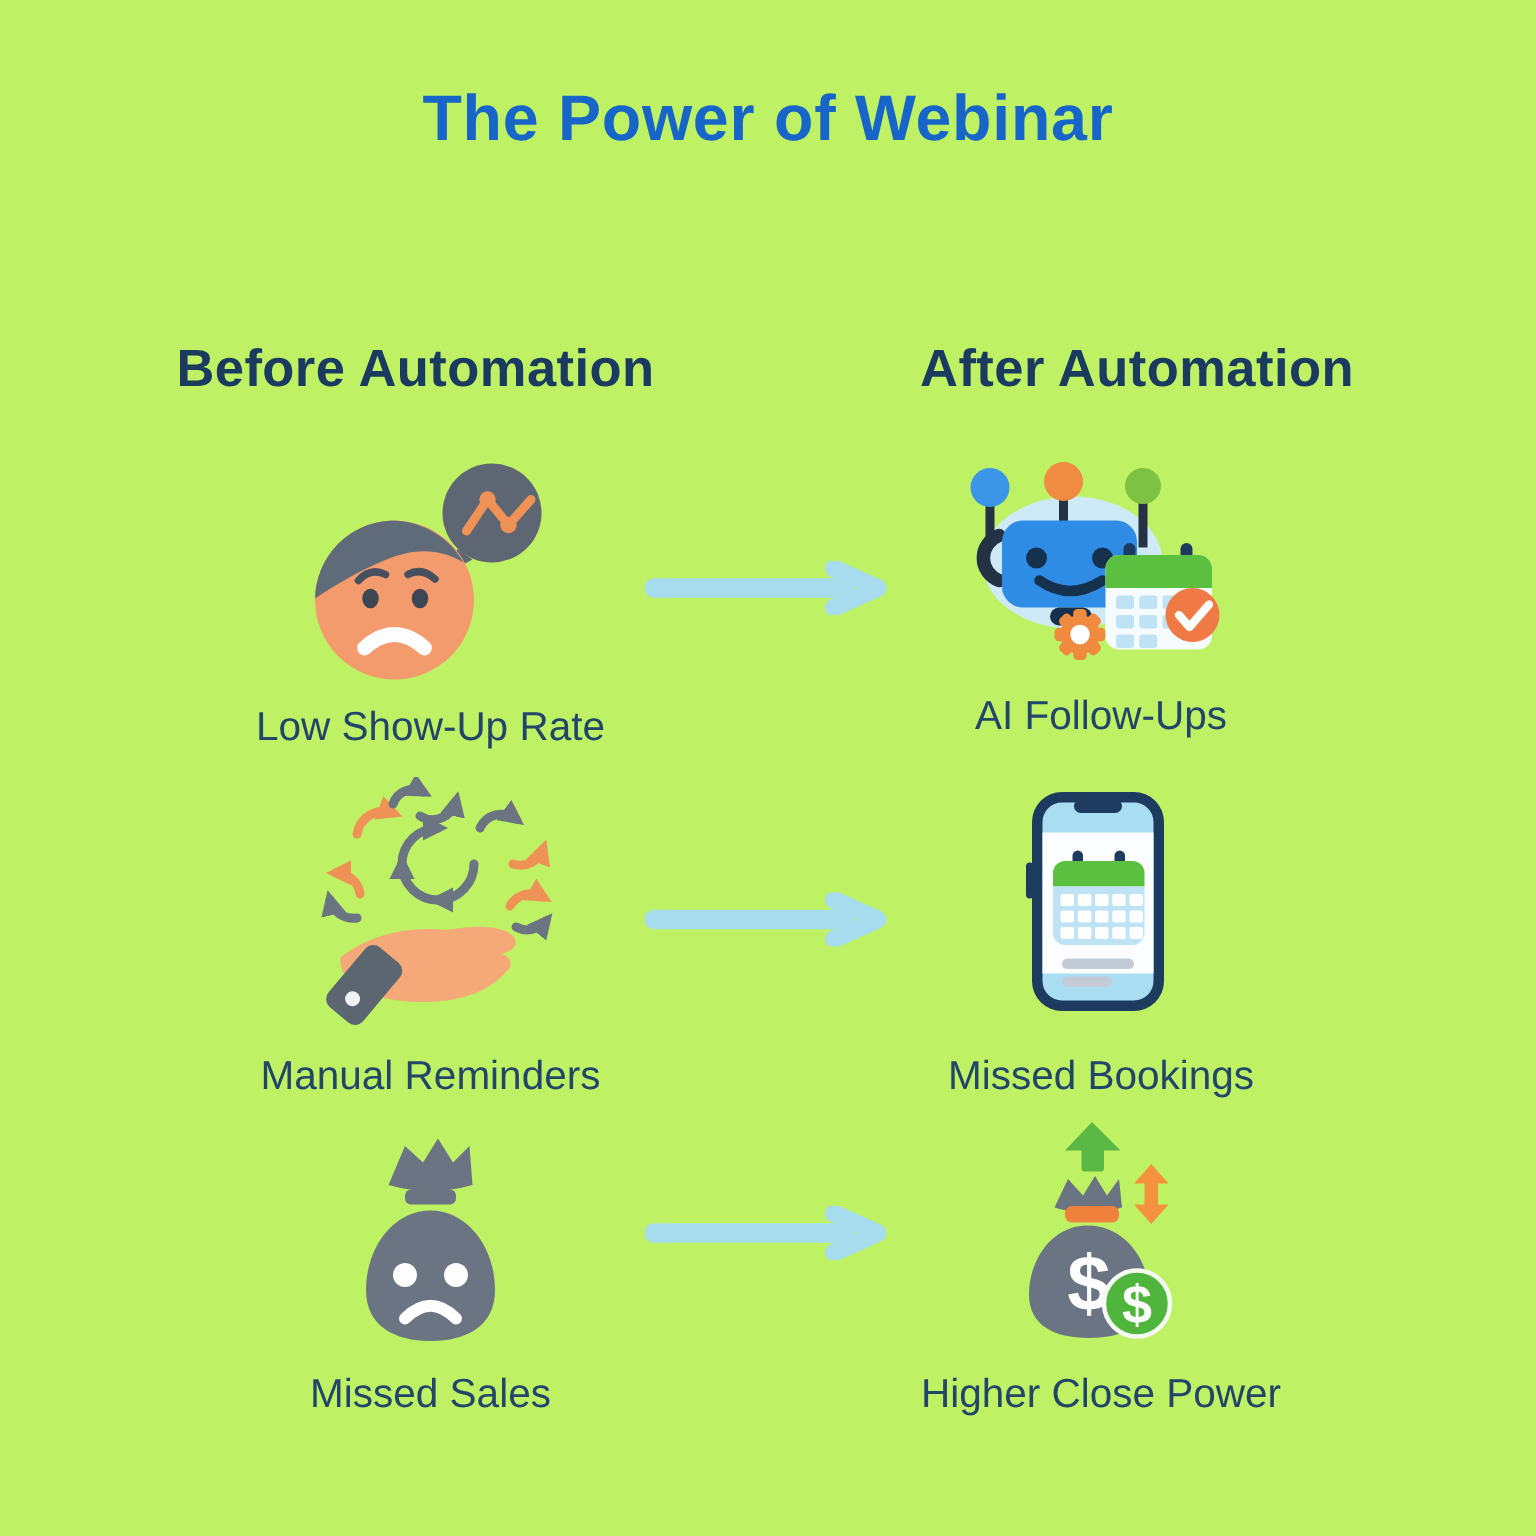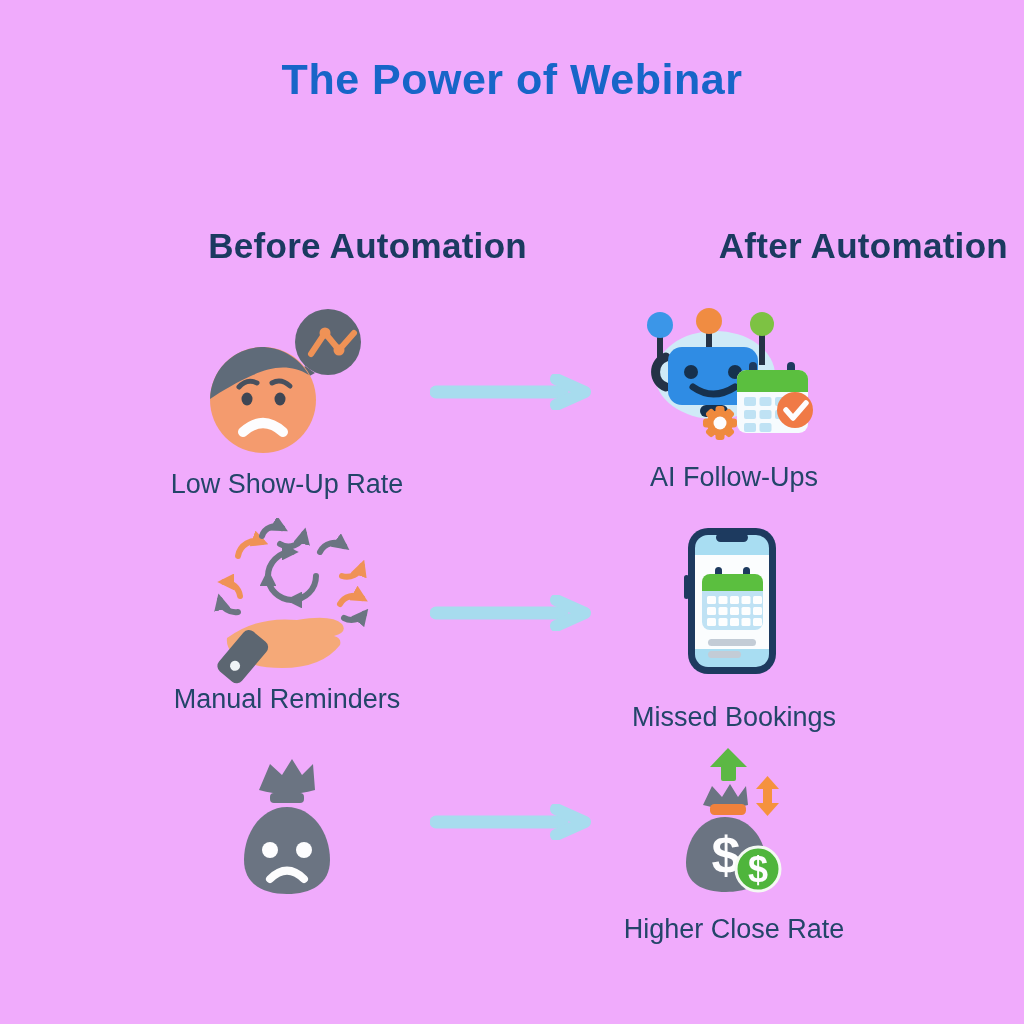--- a/index.html
+++ b/index.html
@@ -1,26 +1,26 @@
 <!DOCTYPE html>
 <html><head>
 <meta charset="utf-8">
 <style>
   html,body{margin:0;padding:0;background:#fdfdfd;}
   .canvas{
     position:relative;width:1024px;height:1024px;margin:0 auto;
-    background:#f0abfc;overflow:hidden;
+    background:#bef264;overflow:hidden;
     font-family:"Liberation Sans",sans-serif;
   }
   .title{
     position:absolute;top:52px;left:0;width:100%;text-align:center;
     color:#1765c8;font-weight:700;font-size:43px;line-height:54px;letter-spacing:0.5px;
   }
   .col-header{
-    position:absolute;top:226px;width:500px;text-align:right;
+    position:absolute;top:226px;width:500px;text-align:center;
     color:#1b3a60;font-weight:700;font-size:35px;letter-spacing:0.3px;
   }
   .col-header.before{left:27px}
   .col-header.after{left:508px}
   .item-label{
     position:absolute;width:500px;text-align:center;
     color:#234569;font-size:27px;font-weight:400;
   }
   .item-label.before{left:37px}
   .item-label.after{left:484px}
@@ -192,21 +192,21 @@
             <rect x="67" y="101" width="9" height="8" rx="1.5"></rect>
             <rect x="78.5" y="101" width="9" height="8" rx="1.5"></rect>
             <rect x="90" y="101" width="9" height="8" rx="1.5"></rect>
         </g>
       </g>
       <rect x="45" y="122" width="48" height="7" rx="3.5" fill="#c3ccd6"></rect>
       <rect x="45" y="134" width="33" height="7" rx="3.5" fill="#c3ccd6"></rect>
     </svg>
   </div>
 
-  <div class="item-label before" style="top:684px">Manual Reminders</div>
+  <div class="item-label before" style="top:702px">Manual Reminders</div>
   <div class="item-label after" style="top:702px">Missed Bookings</div>
 
   <div class="icon-box" style="left:222px;top:752px;width:140px;height:155px">
     <svg viewBox="0 0 140 155" xmlns="http://www.w3.org/2000/svg">
       <path d="M37,38 L48,12 L60,23 L70,7 L80,23 L91,12 L93,38 Q65,46 37,38 Z" fill="#6b7482"></path>
       <rect x="48" y="41" width="34" height="10" rx="4" fill="#6b7482"></rect>
       <path d="M65,55 C 90,55 108,80 108,108 C 108,132 89,142 65,142 C 41,142 22,132 22,108 C 22,80 40,55 65,55 Z" fill="#6b7482"></path>
       <circle cx="48" cy="98" r="8" fill="#fdfdfe"></circle>
       <circle cx="82" cy="98" r="8" fill="#fdfdfe"></circle>
       <path d="M48,127 Q65,110 82,127" stroke="#fdfdfe" stroke-width="8" fill="none" stroke-linecap="round"></path>
@@ -239,15 +239,16 @@
       <path d="M57,72 C 82,72 98,95 98,118 C 98,138 82,147 58,147 C 34,147 18,138 18,118 C 18,95 33,72 57,72 Z" fill="#6b7482"></path>
       <text x="58" y="128" font-family="Liberation Sans, sans-serif" font-size="52" font-weight="bold" fill="#fdfdfe" text-anchor="middle">$</text>
 
       <g>
         <circle cx="90" cy="124" r="22" fill="#4fb53c" stroke="#f4f9f3" stroke-width="3"></circle>
         <text x="90" y="137" font-family="Liberation Sans, sans-serif" font-size="36" font-weight="bold" fill="#fdfdfe" text-anchor="middle">$</text>
       </g>
     </svg>
   </div>
 
-  <div class="item-label after" style="top:914px">Higher Close Rate</div>
+  <div class="item-label before" style="top:914px">Missed Sales</div>
+  <div class="item-label after" style="top:914px">Higher Close Power</div>
 
 </div>
 
 </body></html>

